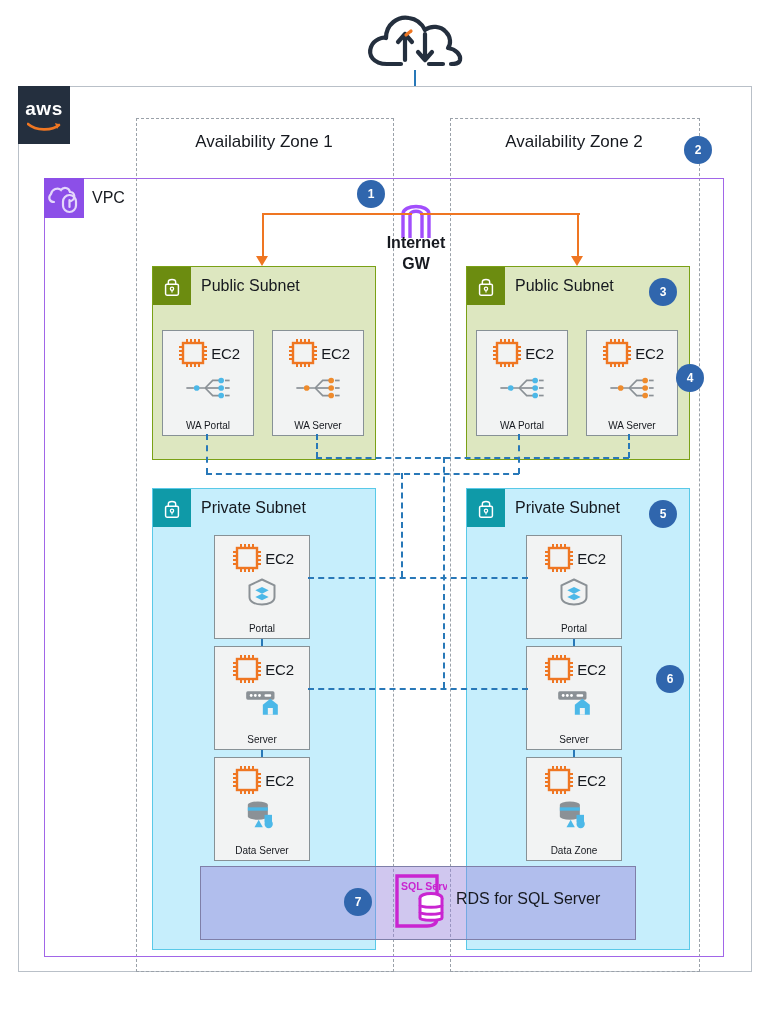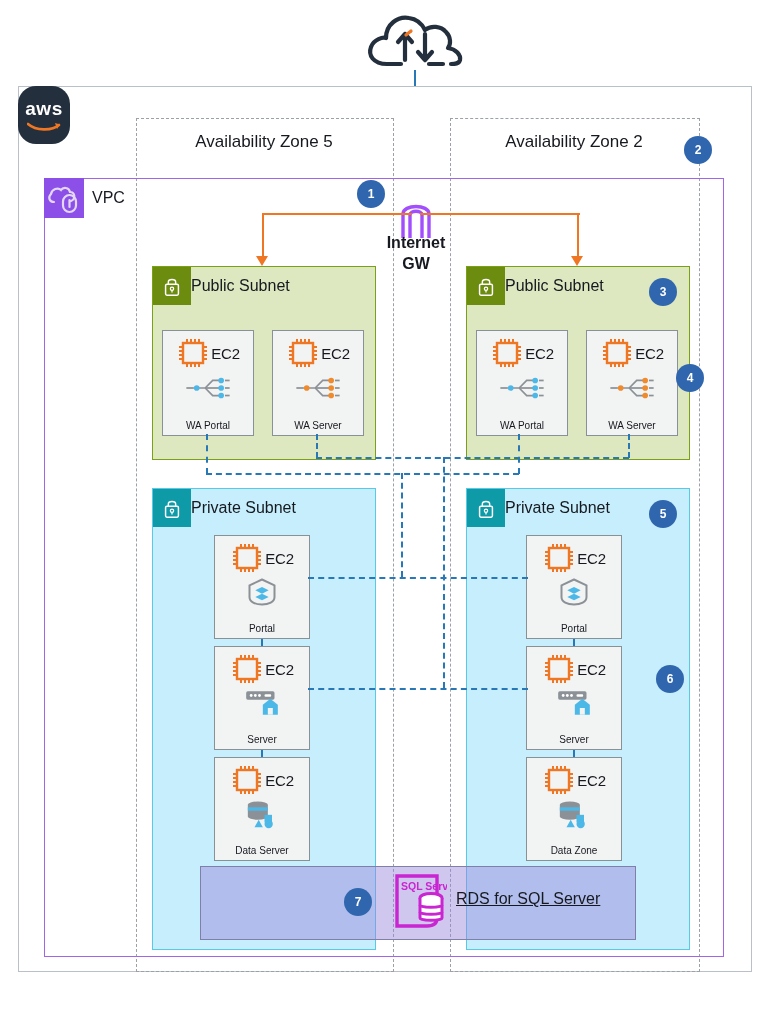--- a/index.html
+++ b/index.html
@@ -3,21 +3,21 @@
 <meta charset="utf-8">
 <style>
   html,body{margin:0;padding:0;background:#ffffff;}
   body{width:768px;height:1024px;position:relative;overflow:hidden;
        font-family:"Liberation Sans","DejaVu Sans",sans-serif;color:#16191f;}
   .abs{position:absolute;}
 
   
   #aws-frame{left:18px;top:86px;width:732px;height:884px;border:1px solid #b9c0c8;background:#fff;}
   #aws-logo{left:18px;top:86px;width:52px;height:58px;background:#242f3e;
-            display:flex;flex-direction:column;align-items:center;justify-content:center;border-radius:18px;}
+            display:flex;flex-direction:column;align-items:center;justify-content:center;}
   #aws-logo .wordmark{color:#fff;font-size:19px;font-weight:700;letter-spacing:.5px;line-height:1;}
   #aws-logo .smile{margin-top:2px;}
 
   
   .az-box{border:1.4px dashed #9aa1a9;background:transparent;}
   #az1-box{left:136px;top:118px;width:256px;height:852px;}
   #az2-box{left:450px;top:118px;width:248px;height:852px;}
   .az-title{font-size:17px;color:#16191f;text-align:center;width:100%;}
   #az1-title{left:136px;top:132px;width:256px;}
   #az2-title{left:450px;top:132px;width:248px;}
@@ -46,21 +46,21 @@
   #ign-h-right{left:420px;top:213px;width:160px;height:2.4px;}
   #ign-v-right{left:577px;top:213px;width:2.4px;height:45px;}
   #ign-head-right{left:571px;top:256px;width:0;height:0;
       border-left:6.5px solid transparent;border-right:6.5px solid transparent;border-top:10px solid #ef7622;}
 
   
   .subnet{border:1.5px solid #7aa116;background:#dde7c0;}
   .subnet.private{border-color:#59c9e8;background:#c6eefc;}
   .subnet-tag{width:38px;height:38px;background:#6c8c10;display:flex;align-items:center;justify-content:center;}
   .subnet.private .subnet-tag{background:#0f9aa8;}
-  .subnet-title{font-size:16px;}
+  .subnet-title{font-size:16px;margin-left:10px;}
   .subnet-head{display:flex;align-items:center;}
 
   #pub1{left:152px;top:266px;width:222px;height:192px;}
   #pub2{left:466px;top:266px;width:222px;height:192px;}
   #priv1{left:152px;top:488px;width:222px;height:460px;}
   #priv2{left:466px;top:488px;width:222px;height:460px;}
 
   
   .ec2-card{position:absolute;background:#f2f3f3;border:1.3px solid #879196;
             display:flex;flex-direction:column;align-items:center;justify-content:flex-end;}
@@ -71,21 +71,21 @@
 
   
   .dash-v{position:absolute;width:0;border-left:2.6px dashed #2878b8;}
   .dash-h{position:absolute;height:0;border-top:2.6px dashed #2878b8;}
   .solid-v{position:absolute;width:2.2px;background:#2878b8;}
 
   
   #rds-band{left:200px;top:866px;width:434px;height:72px;
             background:rgba(150,130,220,.45);border:1.1px solid #7f7fa8;}
   #rds-icon{left:393px;top:872px;width:54px;height:58px;}
-  #rds-label{left:456px;top:890px;font-size:16px;text-decoration:underline;}
+  #rds-label{left:456px;top:890px;font-size:16px;}
 
   
   .badge{position:absolute;width:28px;height:28px;border-radius:50%;background:#3066ad;
          color:#fff;font-size:12px;font-weight:700;display:flex;align-items:center;justify-content:center;}
 </style>
 </head>
 <body>
 
 <div class="abs" id="cloud-icon">
   <svg viewBox="0 0 100 62" width="100" height="62">
@@ -102,21 +102,21 @@
 <div class="abs" id="aws-frame"></div>
 <div class="abs" id="aws-logo">
   <div class="wordmark">aws</div>
   <svg class="smile" width="34" height="12" viewBox="0 0 34 12">
     <path d="M1,4 C9,11 25,11 32,5" fill="none" stroke="#ef7622" stroke-width="2.6" stroke-linecap="round"></path>
     <path d="M28,3 L33,4.5 L30,9" fill="#ef7622"></path>
   </svg>
 </div>
 
 <div class="abs az-box" id="az1-box"></div>
-<div class="abs az-title" id="az1-title">Availability Zone 5</div>
+<div class="abs az-title" id="az1-title">Availability Zone 1</div>
 <div class="abs az-box" id="az2-box"></div>
 <div class="abs az-title" id="az2-title">Availability Zone 2</div>
 
 <div class="abs" id="vpc-box"></div>
 <div class="abs" id="vpc-icon">
   <svg viewBox="0 0 40 40" width="40" height="40">
     <path d="M10,24 C5,24 4,19 7,16 C8,11 14,9 17,12 C19,9 25,9 26,14 C31,14 32,21 27,23" fill="none" stroke="#e4d7fb" stroke-width="2.2" stroke-linecap="round"></path>
     <rect x="19" y="17" width="13" height="17" rx="6.5" fill="none" stroke="#e4d7fb" stroke-width="2.2"></rect>
     <line x1="25.5" y1="22" x2="25.5" y2="29" stroke="#e4d7fb" stroke-width="2.2" stroke-linecap="round"></line>
   </svg>

